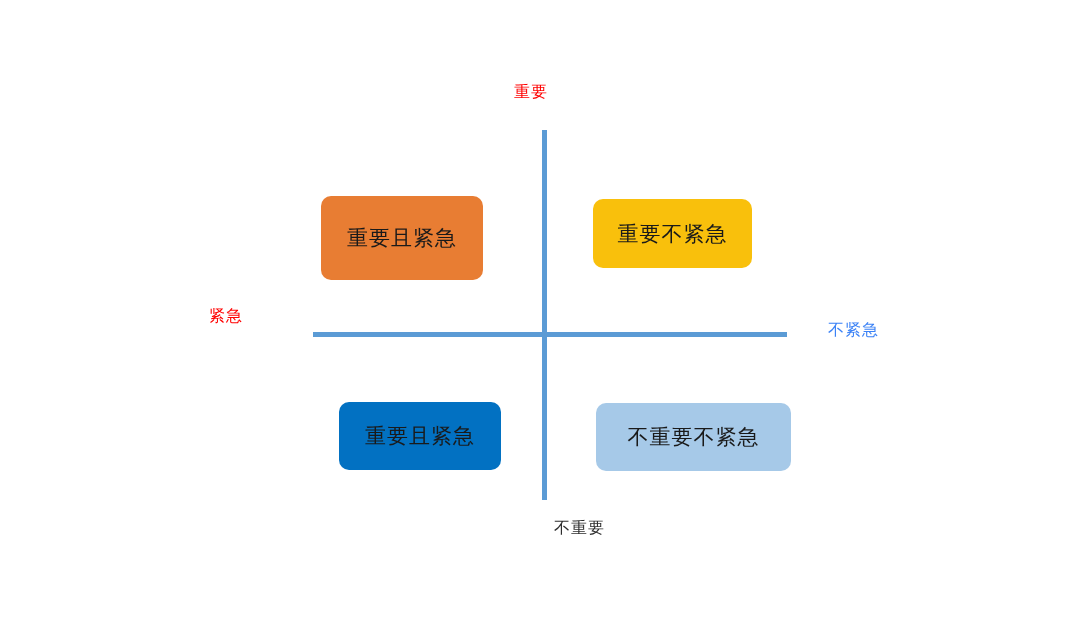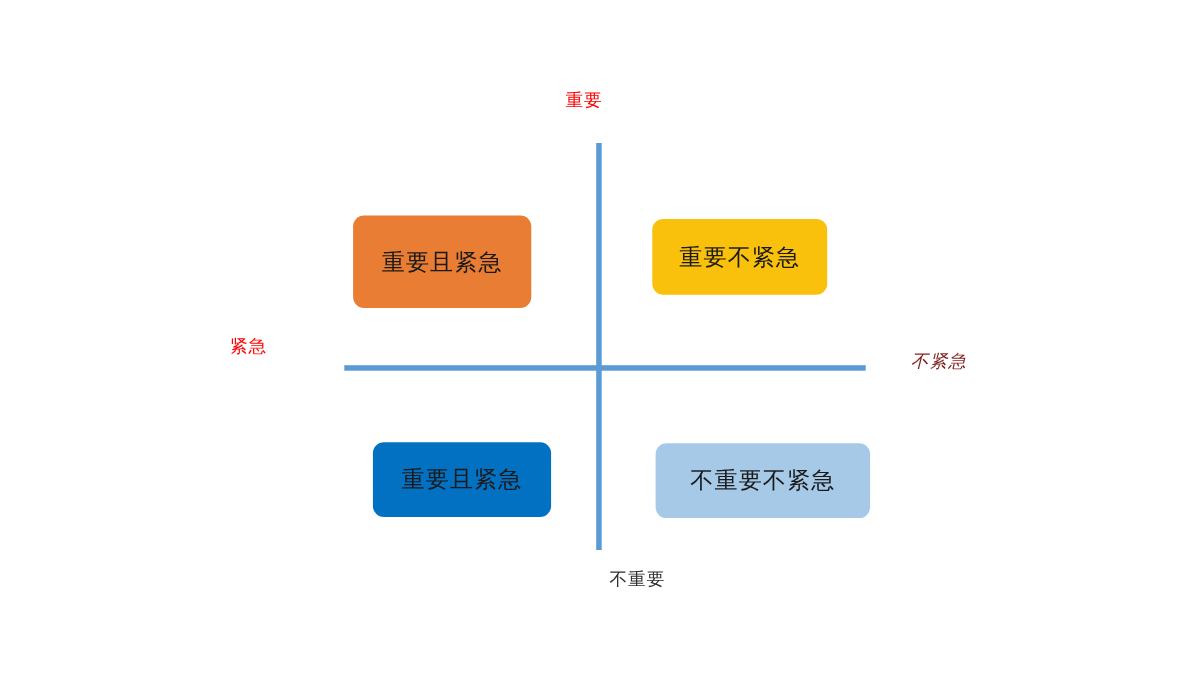--- a/index.html
+++ b/index.html
@@ -87,21 +87,21 @@
 
 <div id="canvas">
 
   <div class="axis-v" style="background-color: rgb(91, 155, 213);"></div>
   <div class="axis-h" style="background-color: rgb(91, 155, 213);"></div>
 
   <div class="axis-label red label-top" style="color: rgb(255, 0, 0);">重要</div>
 
   <div class="axis-label red label-left" style="color: rgb(255, 0, 0);">紧急</div>
 
-  <div class="axis-label dark label-right" style="color: #7f1d1d; font-style: italic;">不紧急</div>
+  <div class="axis-label dark label-right" style="color: #3b82f6;">不紧急</div>
 
   <div class="axis-label dark label-bottom" style="color: rgb(46, 46, 46); margin-left: 48px;">不重要</div>
 
   <div class="quad quad-q1" style="background-color: rgb(232, 125, 51); color: rgb(26, 26, 26);">
     <span>重要且紧急</span>
   </div>
 
   <div class="quad quad-q2" style="background-color: rgb(249, 192, 12); color: rgb(26, 26, 26);">
     <span>重要不紧急</span>
   </div>

